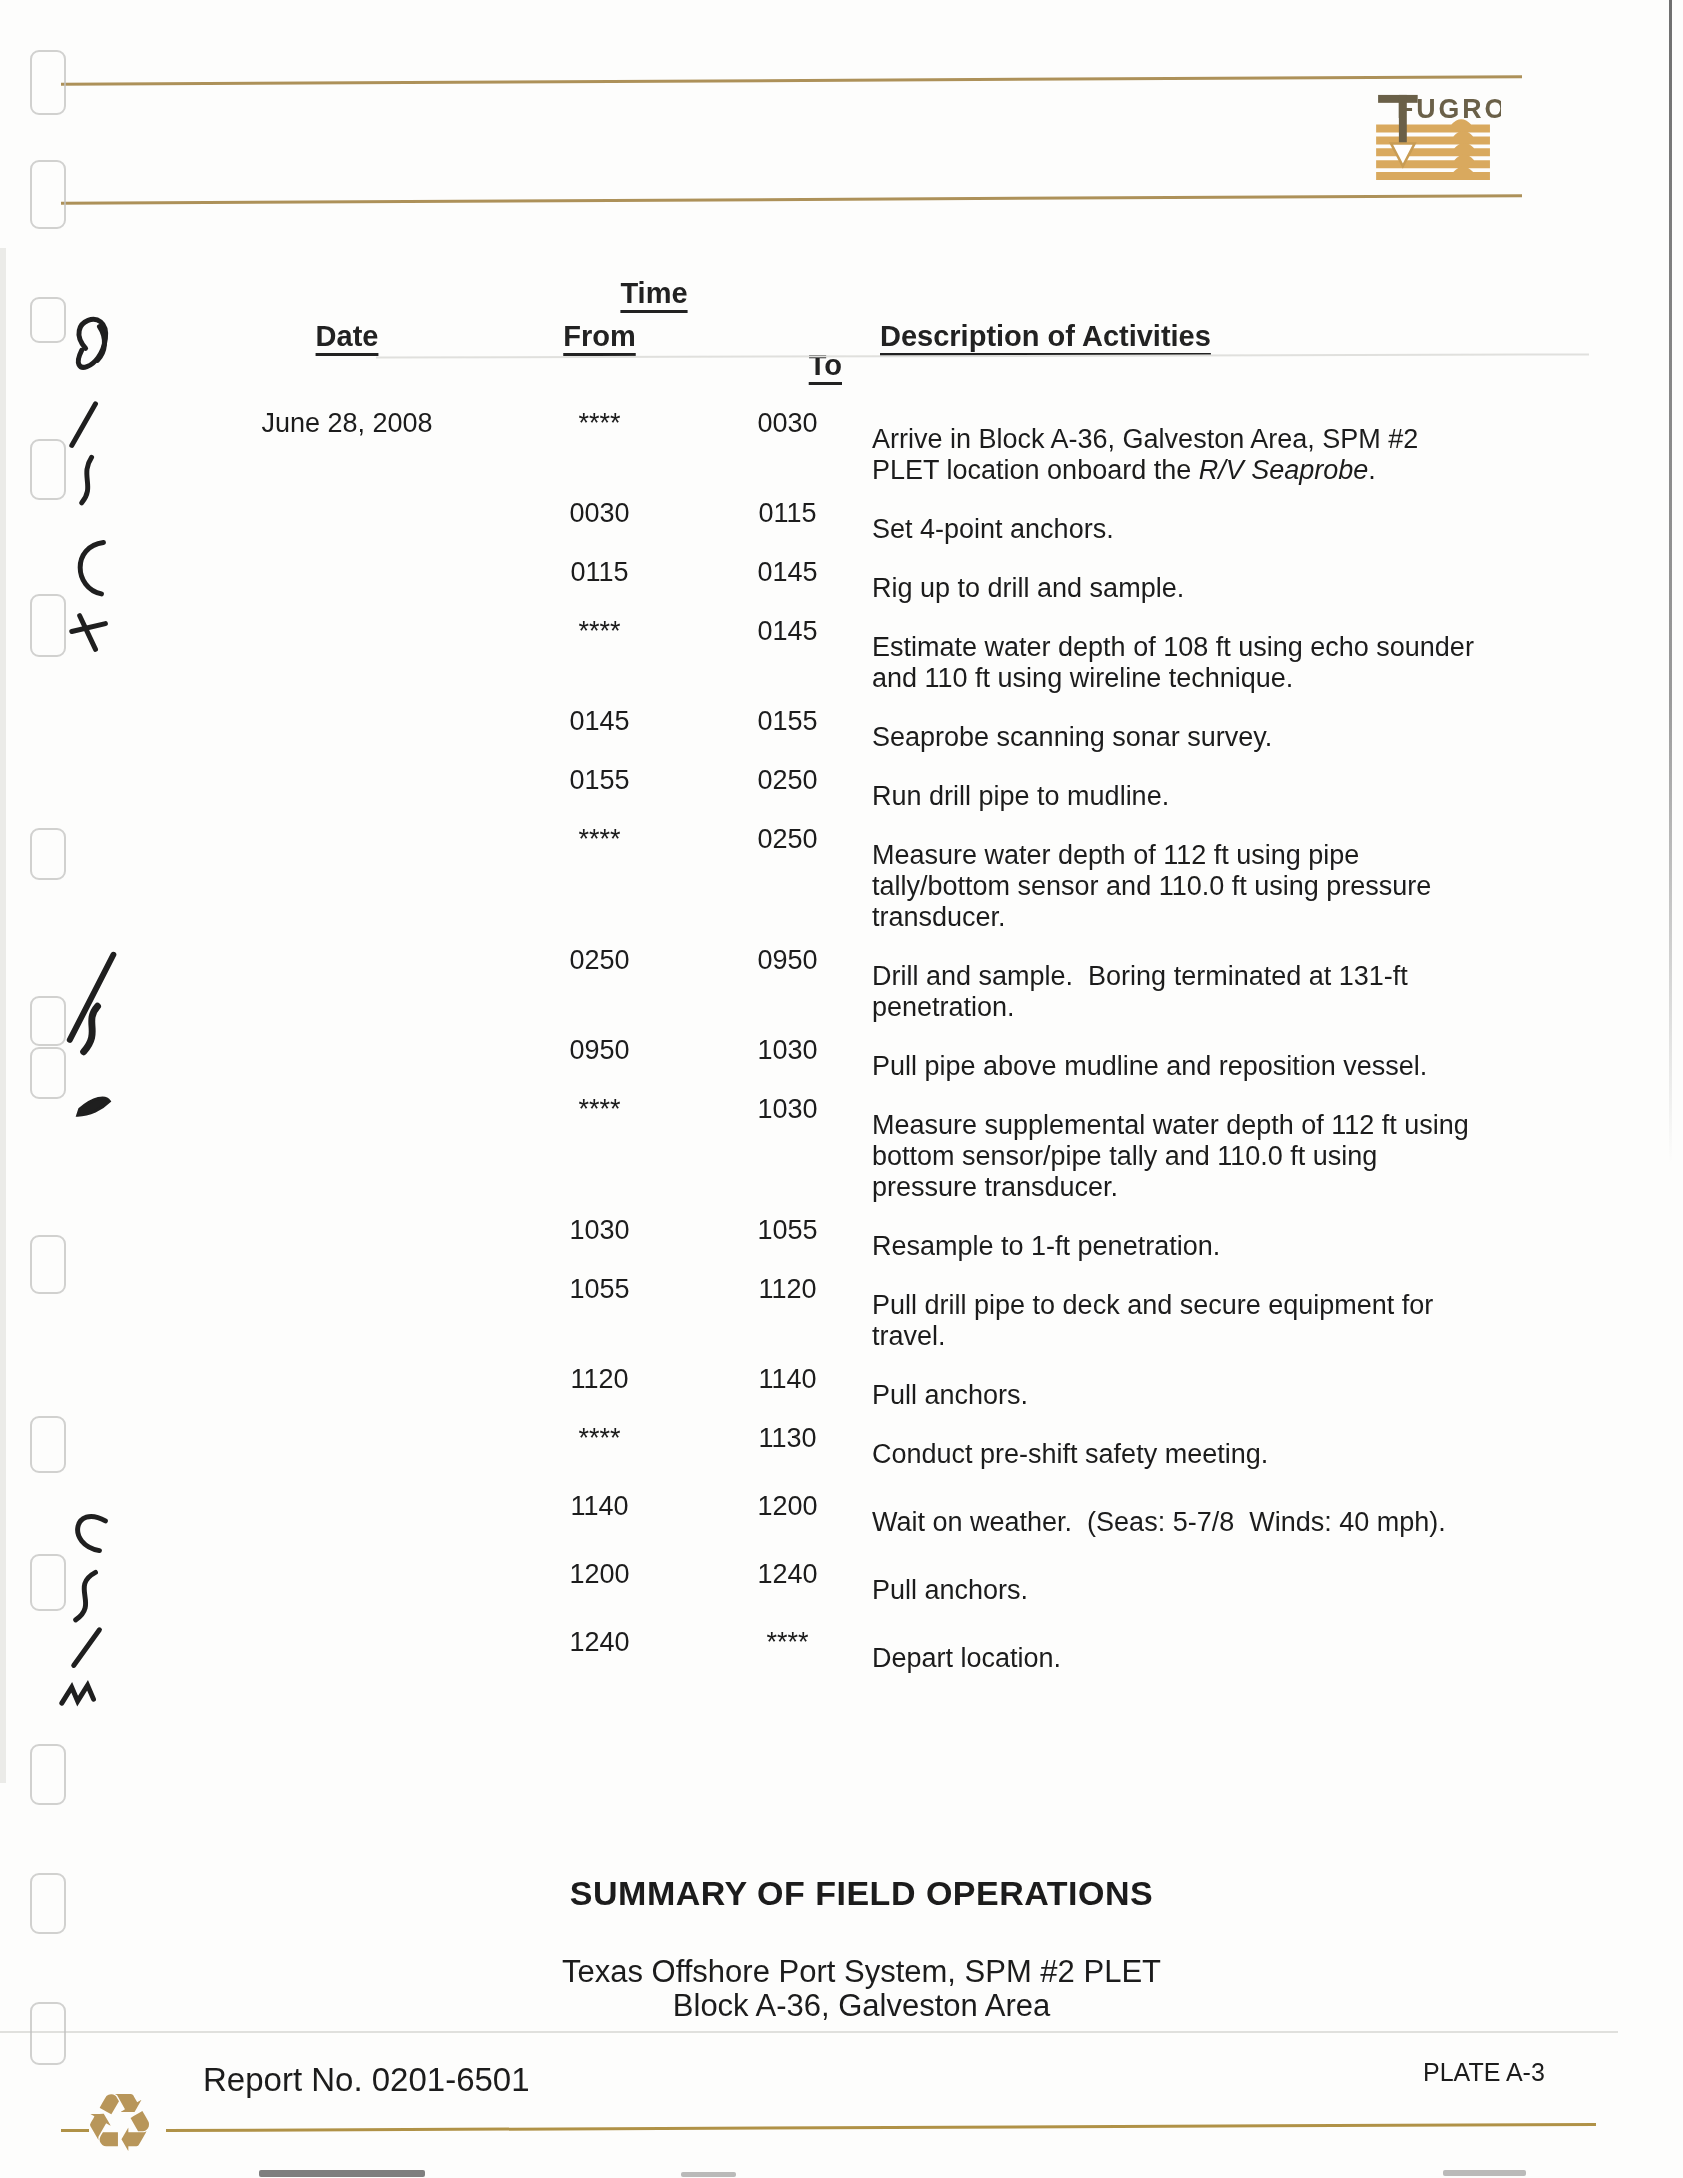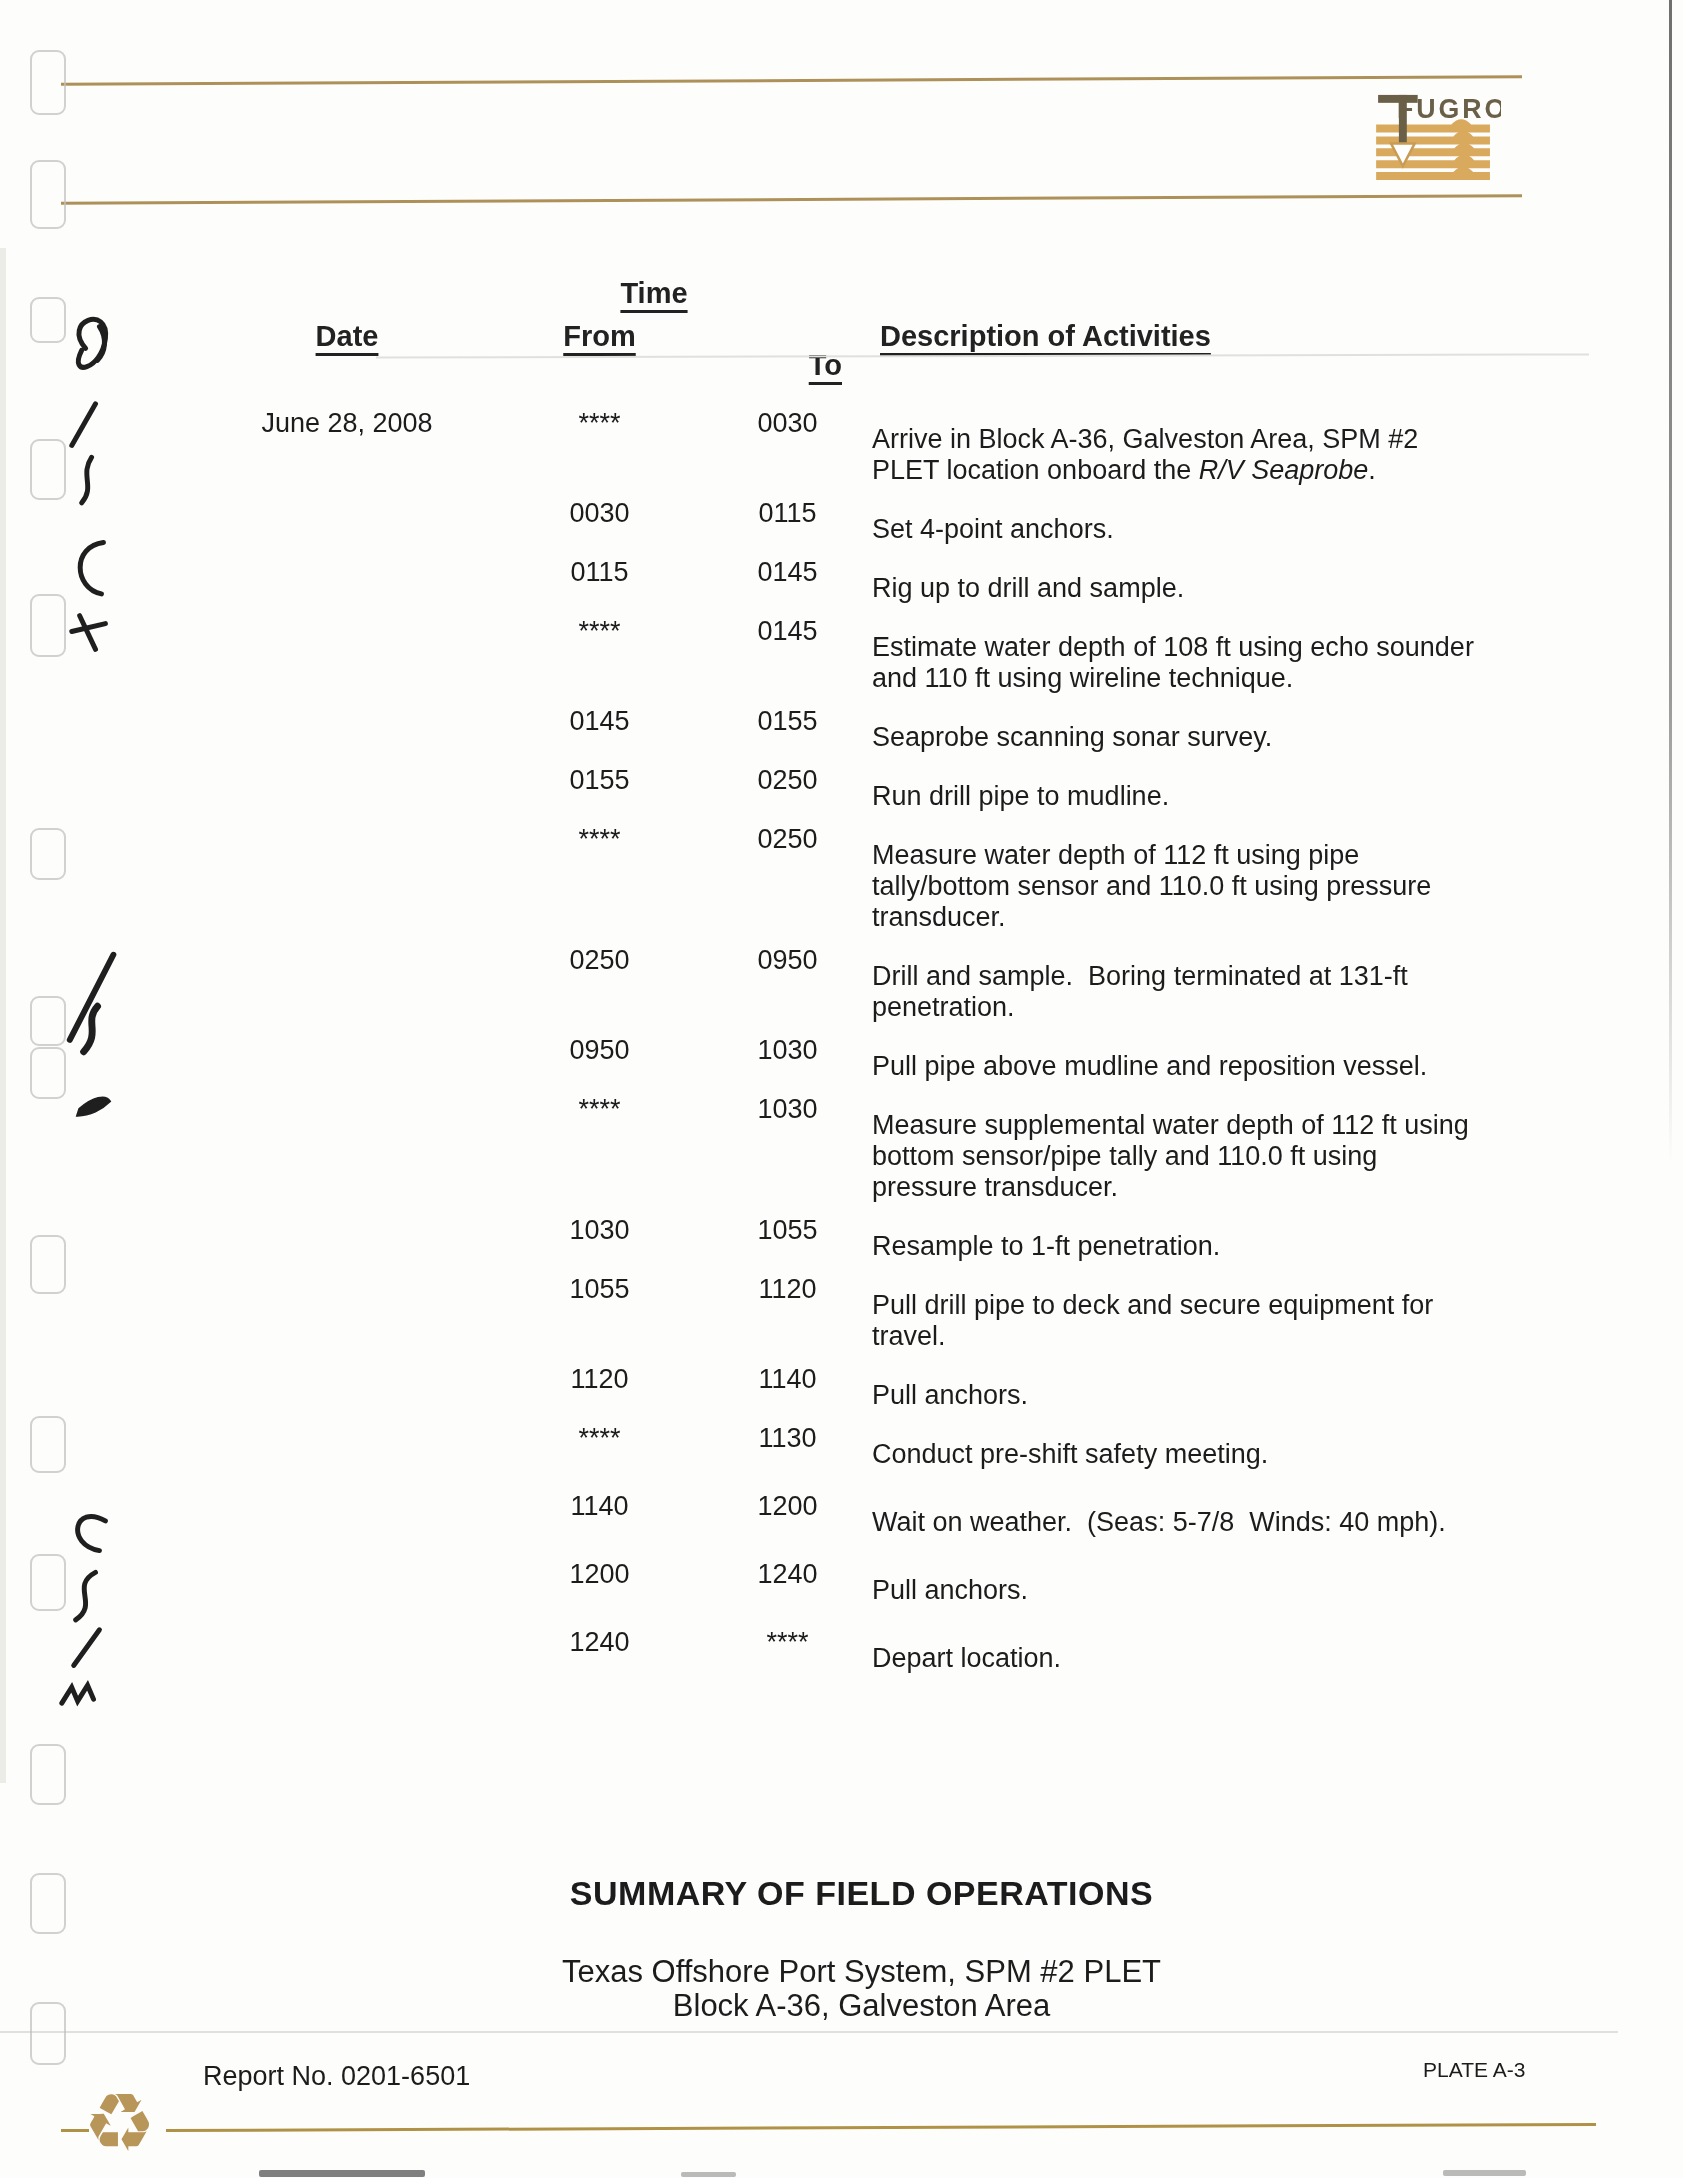--- a/index.html
+++ b/index.html
@@ -25,21 +25,21 @@
   .trow{display:grid;grid-template-columns:238px 267px 109px 644px;
         margin-bottom:12px;font-size:27px;line-height:31px;}
   .trow:nth-child(n+14){margin-bottom:21px;}
   .c-date{text-align:center;}
   .c-from,.c-to{text-align:center;}
   .c-desc{padding-left:30px;width:614px;white-space:pre-wrap;margin-top:16px;}
   
   .footer-center{position:absolute;left:0;width:1723px;text-align:center;}
   .f-title{font-size:34px;font-weight:bold;letter-spacing:0.5px;}
   .f-sub{font-size:31px;}
-  .small-label{position:absolute;font-size:27px;}
+  .small-label{position:absolute;font-size:33px;}
   
   .edge-mark{position:absolute;left:30px;width:32px;border:2px solid #c2c2c0;
              border-radius:9px;opacity:.75;background:transparent;}
   .smudge{position:absolute;background:#3c3c3c;border-radius:2px;}
   .recycle{position:absolute;color:#b8965a;font-size:81px;line-height:81px;
            font-family:"DejaVu Sans",sans-serif;}
   .right-edge{position:absolute;left:1669px;top:0;width:3px;height:1163px;
               background:linear-gradient(#6f6f6f,#9a9a9a 60%,rgba(150,150,150,0));}
   .left-shade{position:absolute;left:0;top:248px;width:6px;height:1535px;background:#ebebe8;}
   i{font-style:italic;}
@@ -186,21 +186,21 @@
 </div>
 
 <div class="gray-line" style="left:376px;top:355px;width:1213px;transform:rotate(-0.15deg);"></div>
 
 <div class="footer-center f-title" style="top:1874px;">SUMMARY OF FIELD OPERATIONS</div>
 <div class="footer-center f-sub" style="top:1954px;">Texas Offshore Port System, SPM #2 PLET</div>
 <div class="footer-center f-sub" style="top:1988px;">Block A-36, Galveston Area</div>
 
 <div class="gray-line" style="left:0;top:2031px;width:1618px;"></div>
 <div class="small-label" style="left:203px;top:2061px;">Report No. 0201-6501</div>
-<div class="small-label" style="left:1423px;top:2058px;font-size:21px;">PLATE A-3</div>
+<div class="small-label" style="left:1423px;top:2058px;font-size:25px;">PLATE A-3</div>
 <span class="recycle" style="left:83px;top:2083px;">♻</span>
 <div class="gold-line" style="left:61px;top:2129px;width:28px;background:#b09247;"></div>
 <div class="gold-line" style="left:166px;top:2126px;width:1430px;background:#b09247;transform:rotate(-0.25deg);"></div>
 
 <div class="smudge" style="left:259px;top:2170px;width:166px;height:7px;opacity:.65;"></div>
 <div class="smudge" style="left:681px;top:2172px;width:55px;height:5px;opacity:.35;"></div>
 <div class="smudge" style="left:1443px;top:2170px;width:83px;height:6px;opacity:.35;"></div>
 
 <svg class="abs" style="left:48px;top:287px;" width="99" height="396" viewBox="0 0 100 400" fill="none" stroke="#1f1f1f" stroke-width="5" stroke-linecap="round">
   <path d="M38 62 C14 34 62 18 58 52 C54 84 20 92 34 64"></path>

